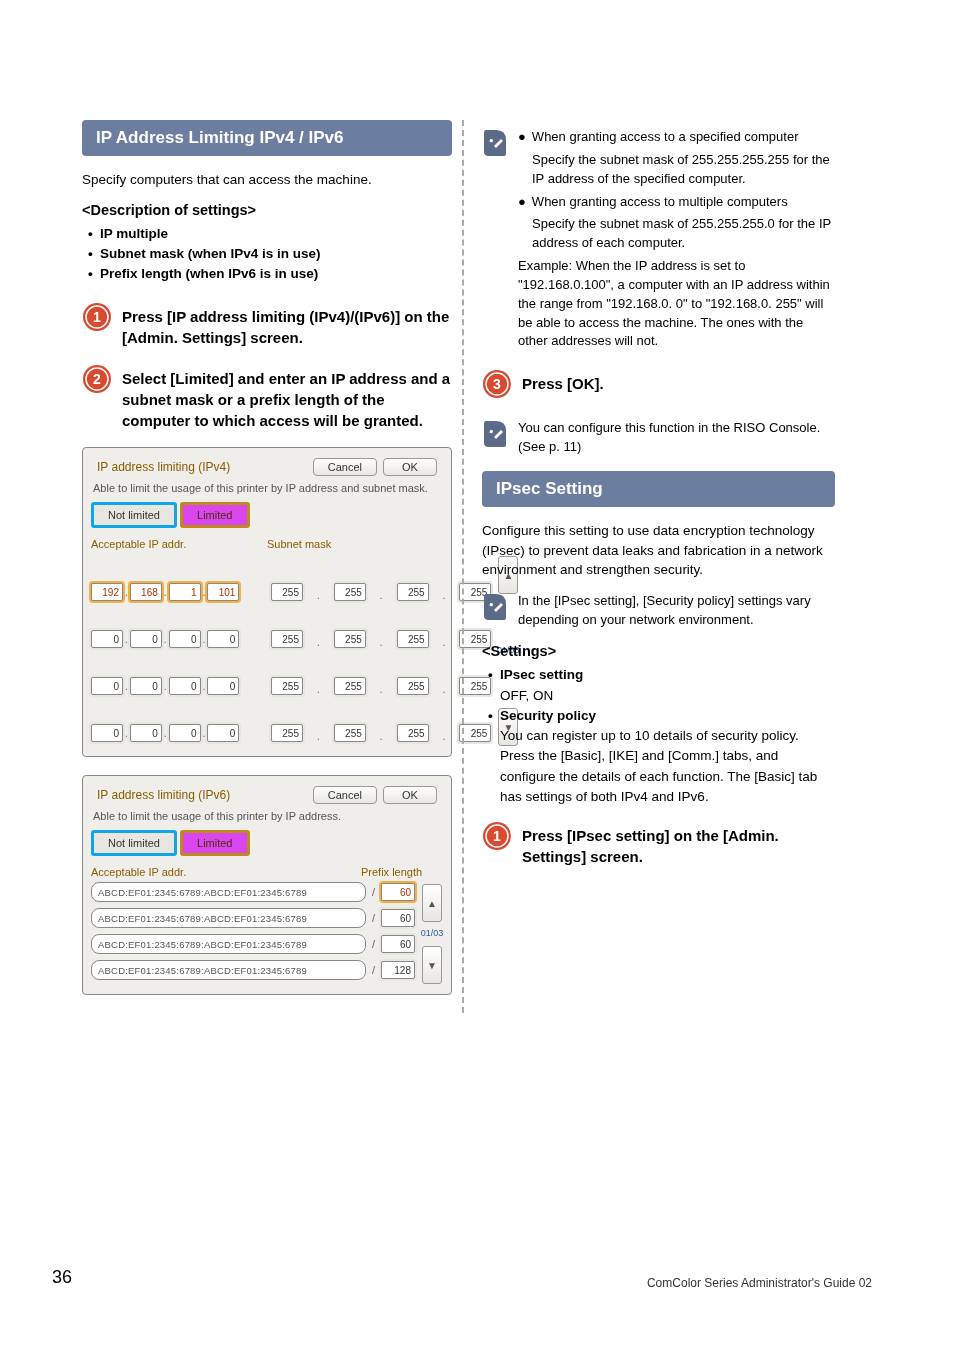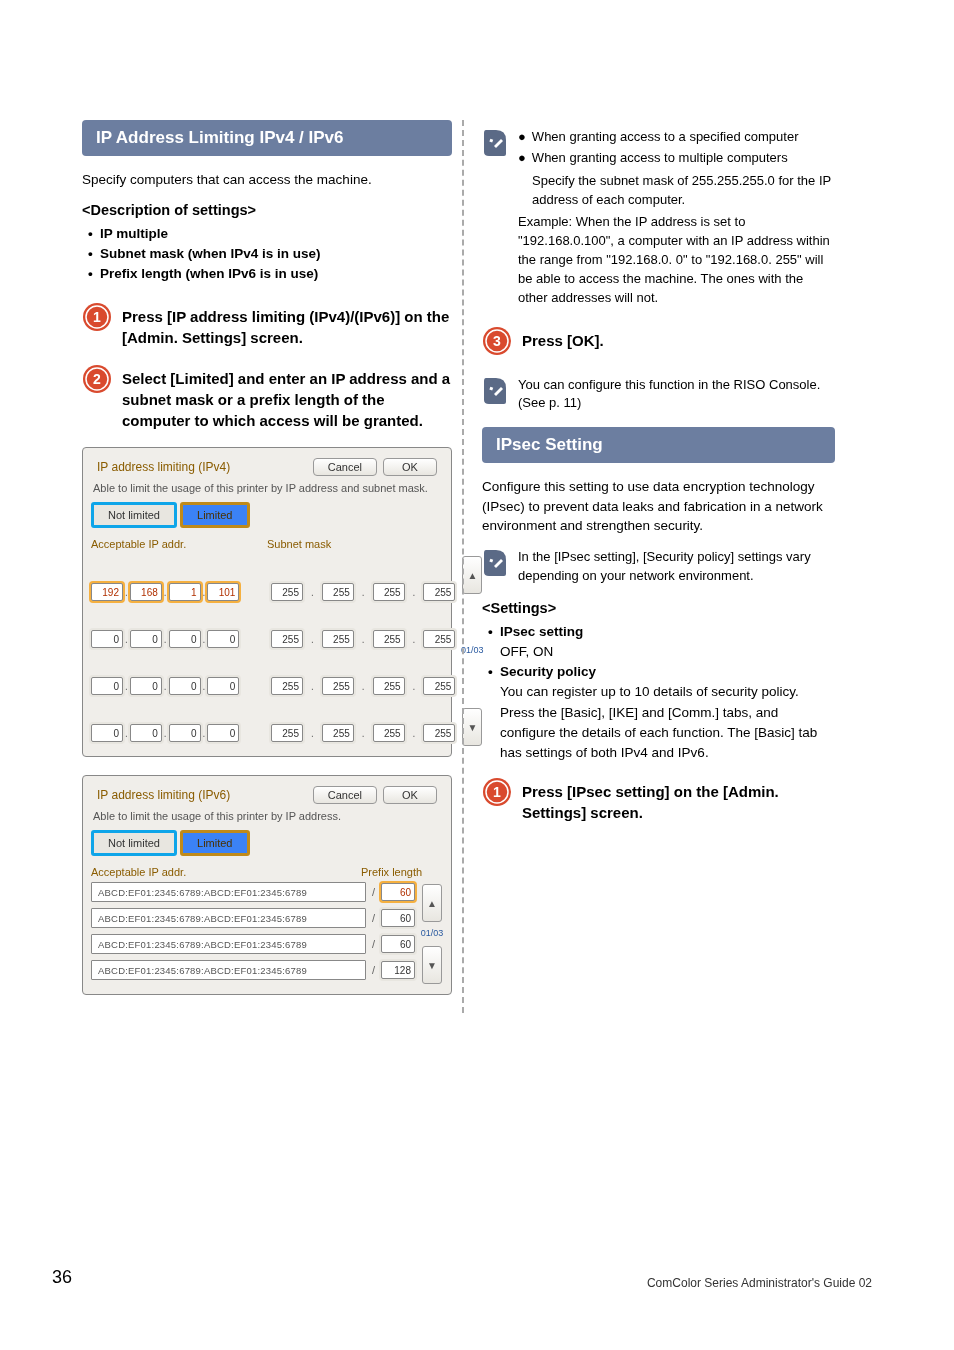--- a/index.html
+++ b/index.html
@@ -33,37 +33,37 @@
   .note-body .blt .bm { flex: 0 0 auto; }
   .note-indent { padding-left: 0px; margin-top: 4px; margin-bottom: 4px; }
 
   
   .shot { border: 1px solid #888; border-radius: 4px; background: #f0eeea; margin-bottom: 18px; font-size: 11px; color: #333; }
   .shot-inner { padding: 6px 8px 8px 8px; }
   .shot-titlebar { display: flex; align-items: center; justify-content: space-between; padding: 4px 6px; color: #8a5c00; font-size: 12px; }
   .shot-titlebar .btns { display: flex; gap: 6px; }
   .shot-btn { background: linear-gradient(#fff,#e8e6e0); border: 1px solid #999; border-radius: 4px; padding: 2px 14px; font-size: 11px; color: #333; min-width: 54px; text-align: center; }
   .shot-toggle { background: #e8e6e0; border: 3px solid #0ea5e9; border-radius: 3px; padding: 4px 14px; display: inline-block; text-align: center; }
-  .shot-toggle.on { background: #3b82f6; border-color: #c08a1a; color: #4a3000; }
+  .shot-toggle.on { background: #d946ef; border-color: #c08a1a; color: #4a3000; }
   .shot-desc { color: #555; font-size: 11px; padding: 2px 2px 8px 2px; }
   .colheads { display: flex; color: #8a5c00; font-size: 11px; margin-top: 10px; margin-bottom: 4px; }
   .colheads.v4 .ch1 { width: 176px; } .colheads.v4 .ch2 { flex: 1; }
   .colheads.v6 .ch1 { flex: 1; } .colheads.v6 .ch2 { width: 82px; text-align: left; }
 
   .row-area { display: flex; gap: 6px; }
   .rows { flex: 1; border: 0; }
   .row4 { display: flex; align-items: center; gap: 6px; margin-bottom: 6px; margin-top: 29px; }
   .ipgrp { display: flex; align-items: center; gap: 2px; width: 174px; }
-  .snmgrp { display: flex; align-items: center; gap: 8px; }
+  .snmgrp { display: flex; align-items: flex-end; gap: 14px; }
   .octet { background: #fff; border: 1px solid #888; border-radius: 2px; width: 32px; height: 18px; display: inline-flex; align-items: center; justify-content: flex-end; padding-right: 3px; font-size: 10px; box-shadow: 0 0 0 2px #e8e6e0; }
   .octet.hi { color: #b03000; box-shadow: 0 0 0 2px #f5b040; }
   .dot { color: #666; font-size: 10px; }
 
   .row6 { display: flex; align-items: center; gap: 6px; margin-bottom: 6px; }
-  .v6addr { background: #fff; border: 1px solid #888; border-radius: 1px; height: 20px; flex: 1; display: flex; align-items: center; padding-left: 6px; font-size: 9.5px; color: #555; letter-spacing: 0.2px; }
+  .v6addr { background: #fff; border: 1px solid #888; border-radius: 8px; height: 20px; flex: 1; display: flex; align-items: center; padding-left: 6px; font-size: 9.5px; color: #555; letter-spacing: 0.2px; }
   .slash { color: #666; font-size: 11px; }
   .plen { background: #fff; border: 1px solid #888; border-radius: 2px; width: 34px; height: 18px; display: inline-flex; align-items: center; justify-content: flex-end; padding-right: 3px; font-size: 10px; box-shadow: 0 0 0 2px #e8e6e0; }
   .plen.hi { color: #b03000; box-shadow: 0 0 0 2px #f5b040; }
 
   .scroll { width: 22px; display: flex; flex-direction: column; justify-content: space-between; align-items: center; padding: 2px 0; }
   .arrow { width: 20px; height: 38px; background: linear-gradient(#fff,#e8e6e0); border: 1px solid #999; border-radius: 3px; display: flex; align-items: center; justify-content: center; font-size: 10px; color: #555; }
   .pgind { font-size: 9px; color: #2a5aa0; text-align: center; line-height: 1.1; }
 
   .pagenum { position: absolute; left: 52px; bottom: 62px; font-size: 18px; }
   .footer { position: absolute; right: 82px; bottom: 60px; font-size: 12px; color: #333; }
@@ -285,20 +285,21 @@
     <div class="col-right">
       <div class="note" style="margin-top:8px">
         <div class="note-icon"><svg viewBox="0 0 26 30">
               <use href="#noteicon"></use>
             </svg></div>
         <div class="note-body">
           <div class="blt">
               <span class="bm">●</span>
               <span>When granting access to a specified computer</span>
             </div>
+          <div class="note-indent" style="padding-left:14px">Specify the subnet mask of 255.255.255.255 for the IP address of the specified computer.</div>
           <div class="blt">
               <span class="bm">●</span>
               <span>When granting access to multiple computers</span>
             </div>
           <div class="note-indent" style="padding-left:14px">Specify the subnet mask of 255.255.255.0 for the IP address of each computer.</div>
           <div class="note-indent">Example: When the IP address is set to "192.168.0.100", a computer with an IP address within the range from "192.168.0. 0" to "192.168.0. 255" will be able to access the machine. The ones with the other addresses will not.</div>
         </div>
       </div>
 
       <div class="step">

